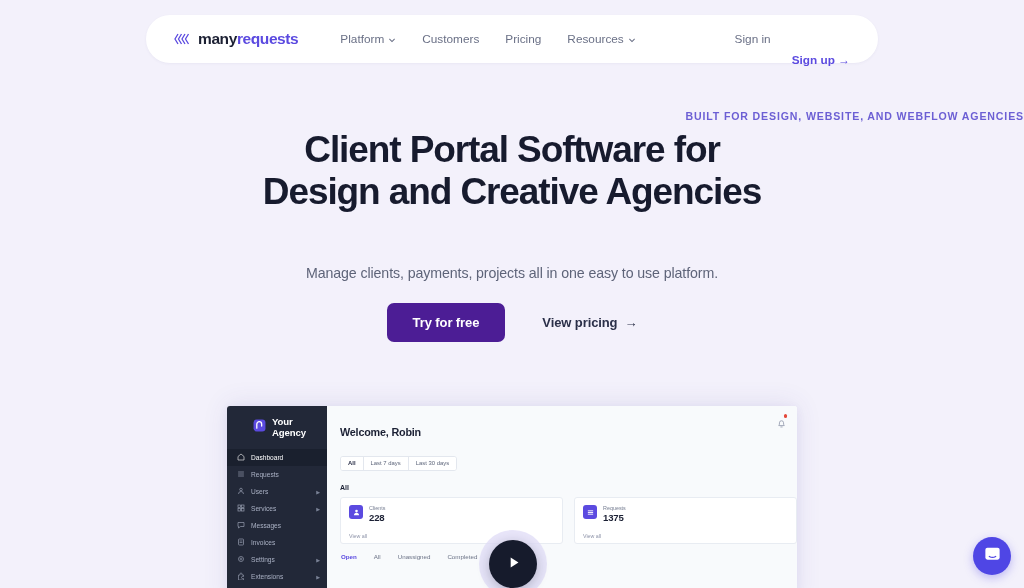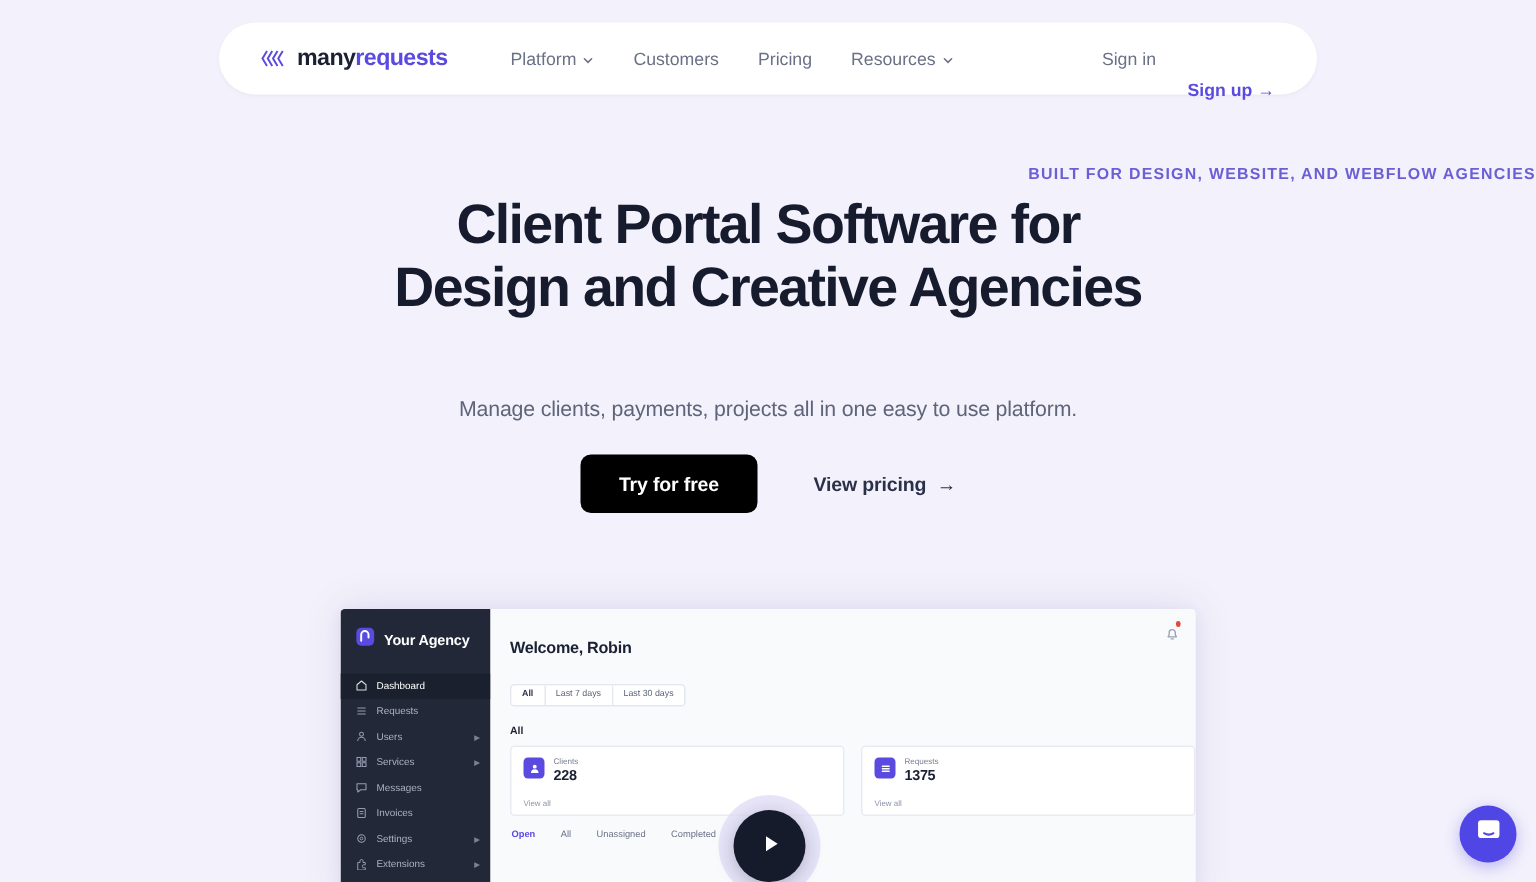--- a/index.html
+++ b/index.html
@@ -48,39 +48,39 @@
   }
   .subhead {
     position:absolute; left:0; right:0; top:265px; text-align:center;
     font-size:14.2px; color:#5e6479; letter-spacing:-.1px;
   }
   .cta-row {
     position:absolute; left:0; right:0; top:303px;
     display:flex; align-items:center; justify-content:center; gap:37px;
   }
   .btn-primary {
-    background:#000000; color:#fff; font-size:13px; font-weight:700;
+    background:#4c1d95; color:#fff; font-size:13px; font-weight:700;
     padding:0 26px; height:39px; line-height:39px; border-radius:7px;
     border:none; cursor:pointer; letter-spacing:-.1px;
   }
   .btn-link {
     background:none; border:none; cursor:pointer;
     font-size:13px; font-weight:700; color:#2b3049; letter-spacing:-.1px;
     display:flex; align-items:center; gap:7px;
   }
 
   
   .dash {
     position:absolute; left:227px; top:406px; width:570px; height:200px;
     background:#fff; border-radius:3px; overflow:hidden; display:flex;
     box-shadow:0 -2px 26px rgba(70,55,150,.10), 0 2px 10px rgba(70,55,150,.06);
   }
   .dash-side { width:100px; background:#222838; flex:0 0 100px; padding-top:11px; }
   .agency {
-    display:flex; align-items:center; gap:6px; padding:0 0 0 10px; height:20px;
+    display:flex; align-items:center; gap:6px; padding:0 0 0 26px; height:20px;
     margin-bottom:12px; cursor:pointer;
   }
   .agency-logo { width:13px; height:13px; flex:0 0 13px; }
   .agency-name { color:#fff; font-size:9.6px; font-weight:700; letter-spacing:-.1px; }
 
   .s-item {
     display:flex; align-items:center; height:17px; padding-left:10px; gap:6px;
     color:#aab1c4; font-size:6.6px; cursor:pointer; position:relative;
   }
   .s-item.active { background:#1a202e; color:#fff; }

